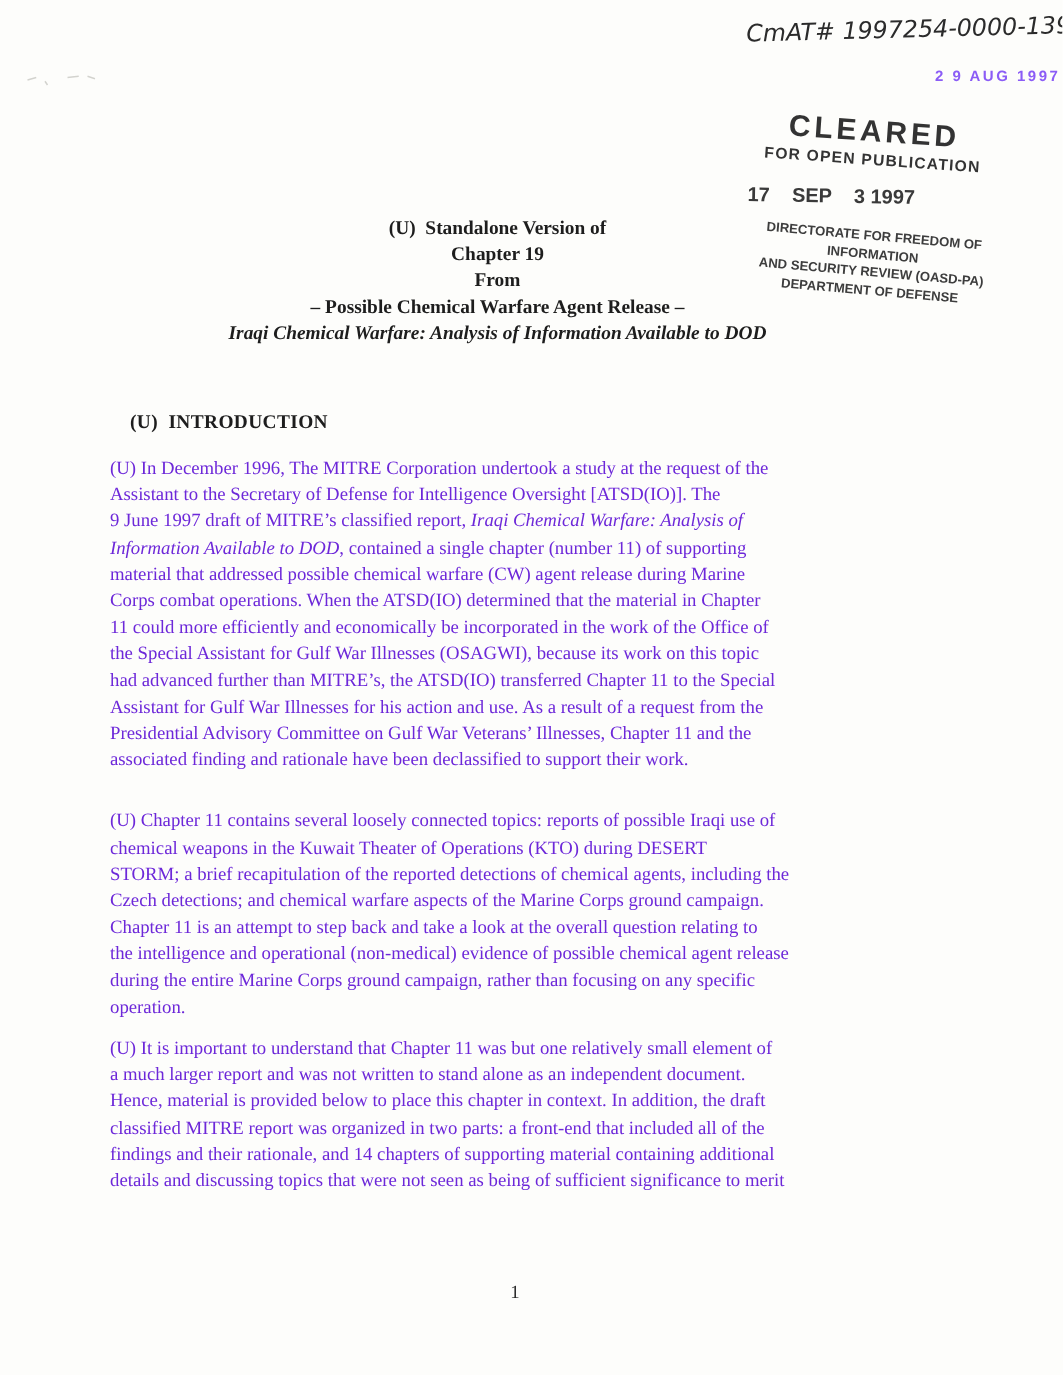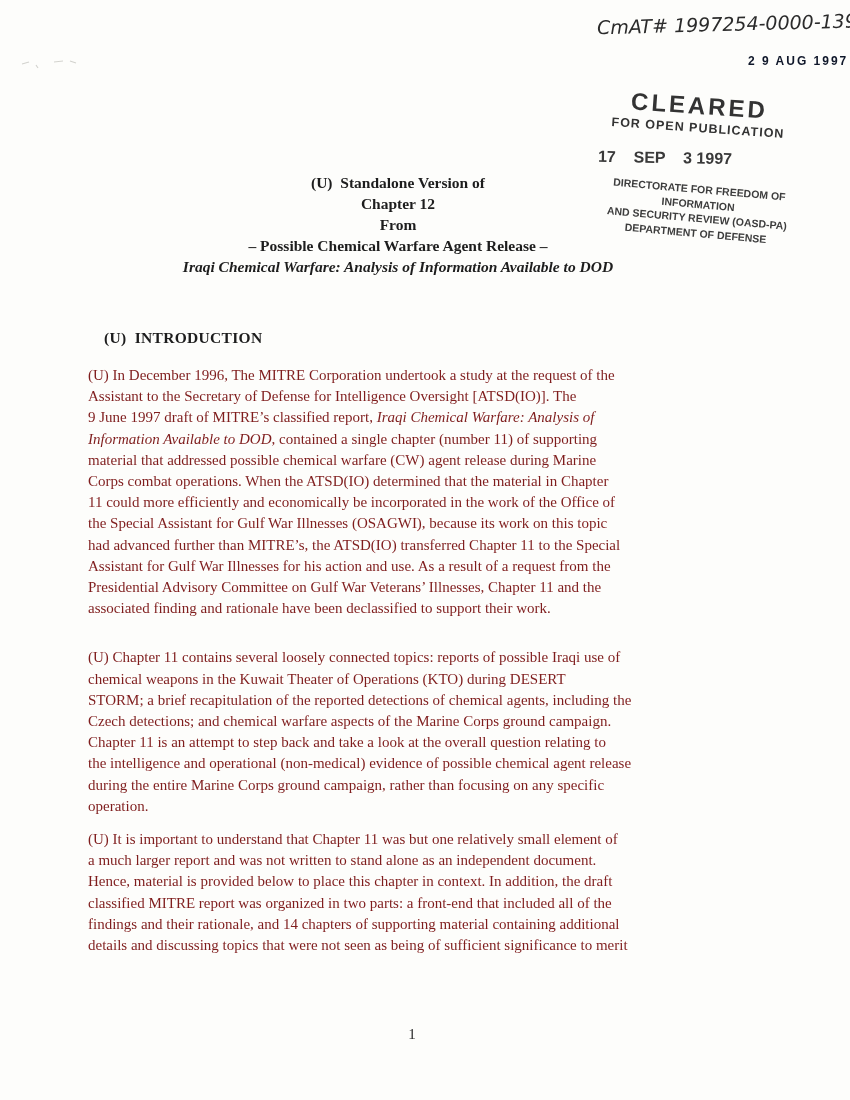--- a/index.html
+++ b/index.html
@@ -29,21 +29,21 @@
     transform: rotate(-1.5deg);
     white-space: pre;
   }
 
   
   .received-date {
     position: absolute; top: 54px; left: 748px;
     font-family: "Liberation Sans", sans-serif;
     font-size: 12px; font-weight: bold;
     letter-spacing: 2px;
-    color: #0f172a;
+    color: #8b5cf6;
     white-space: pre;
   }
 
   
   .cleared-stamp {
     position: absolute; top: 92px; left: 588px; width: 222px;
     text-align: center;
     transform: rotate(4deg);
     color: #333333;
     font-family: "Liberation Sans", sans-serif;
@@ -94,21 +94,21 @@
     letter-spacing: 0.3px;
     white-space: pre;
   }
 
   .body-para {
     margin: 18px 0 0 0;
     width: 710px;
     font-size: 15px;
     line-height: 21.2px;
     white-space: pre-line;
-    color: #7f1d1d;
+    color: #6d28d9;
   }
   .body-para.para2 { margin-top: 28px; }
   .body-para.para3 { margin-top: 12px; }
   .italic { font-style: italic; }
 
   .page-number {
     position: absolute; top: 1026px; left: 0; width: 824px;
     text-align: center;
     font-size: 15px;
     color: #2a2a2a;
@@ -137,21 +137,21 @@
   <div class="directorate-stamp">
     <div>DIRECTORATE FOR FREEDOM OF INFORMATION</div>
     <div>AND SECURITY REVIEW (OASD-PA)</div>
     <div>DEPARTMENT OF DEFENSE</div>
   </div>
 
   <div class="content">
 
     <div class="title-block">
       <div class="title-line">(U)  Standalone Version of</div>
-      <div class="title-line">Chapter 12</div>
+      <div class="title-line">Chapter 19</div>
       <div class="title-line">From</div>
       <div class="title-line">– Possible Chemical Warfare Agent Release –</div>
       <div class="title-line title-italic">Iraqi Chemical Warfare: Analysis of Information Available to DOD</div>
     </div>
 
     <h2 class="section-heading">(U)  INTRODUCTION</h2>
 
     <p class="body-para para1"><span>(U)  In December 1996, The MITRE Corporation undertook a study at the request of the
 Assistant to the Secretary of Defense for Intelligence Oversight [ATSD(IO)].  The
 9 June 1997 draft of MITRE’s classified report, </span><span class="italic">Iraqi Chemical Warfare: Analysis of

